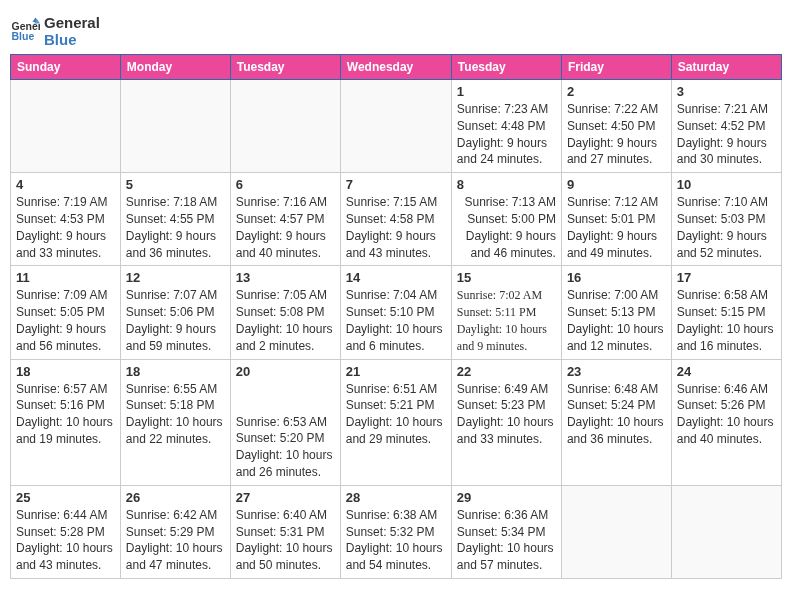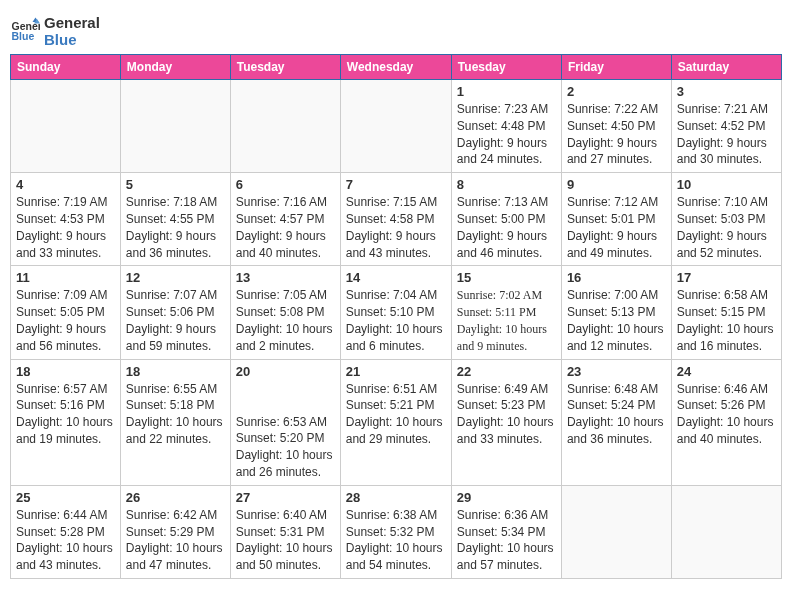--- a/index.html
+++ b/index.html
@@ -162,21 +162,21 @@
         </td>
         <td>
           <span class="day-number">7</span>
           <div class="day-info" style="white-space: pre-line;">Sunrise: 7:15 AM
 Sunset: 4:58 PM
 Daylight: 9 hours
 and 43 minutes.</div>
         </td>
         <td>
           <span class="day-number">8</span>
-          <div class="day-info" style="white-space: pre-line;">Sunrise: 7:13 AM
+          <div class="day-info" style="white-space: pre-line; text-align: right;">Sunrise: 7:13 AM
 Sunset: 5:00 PM
 Daylight: 9 hours
 and 46 minutes.</div>
         </td>
         <td>
           <span class="day-number">9</span>
           <div class="day-info" style="white-space: pre-line;">Sunrise: 7:12 AM
 Sunset: 5:01 PM
 Daylight: 9 hours
 and 49 minutes.</div>

